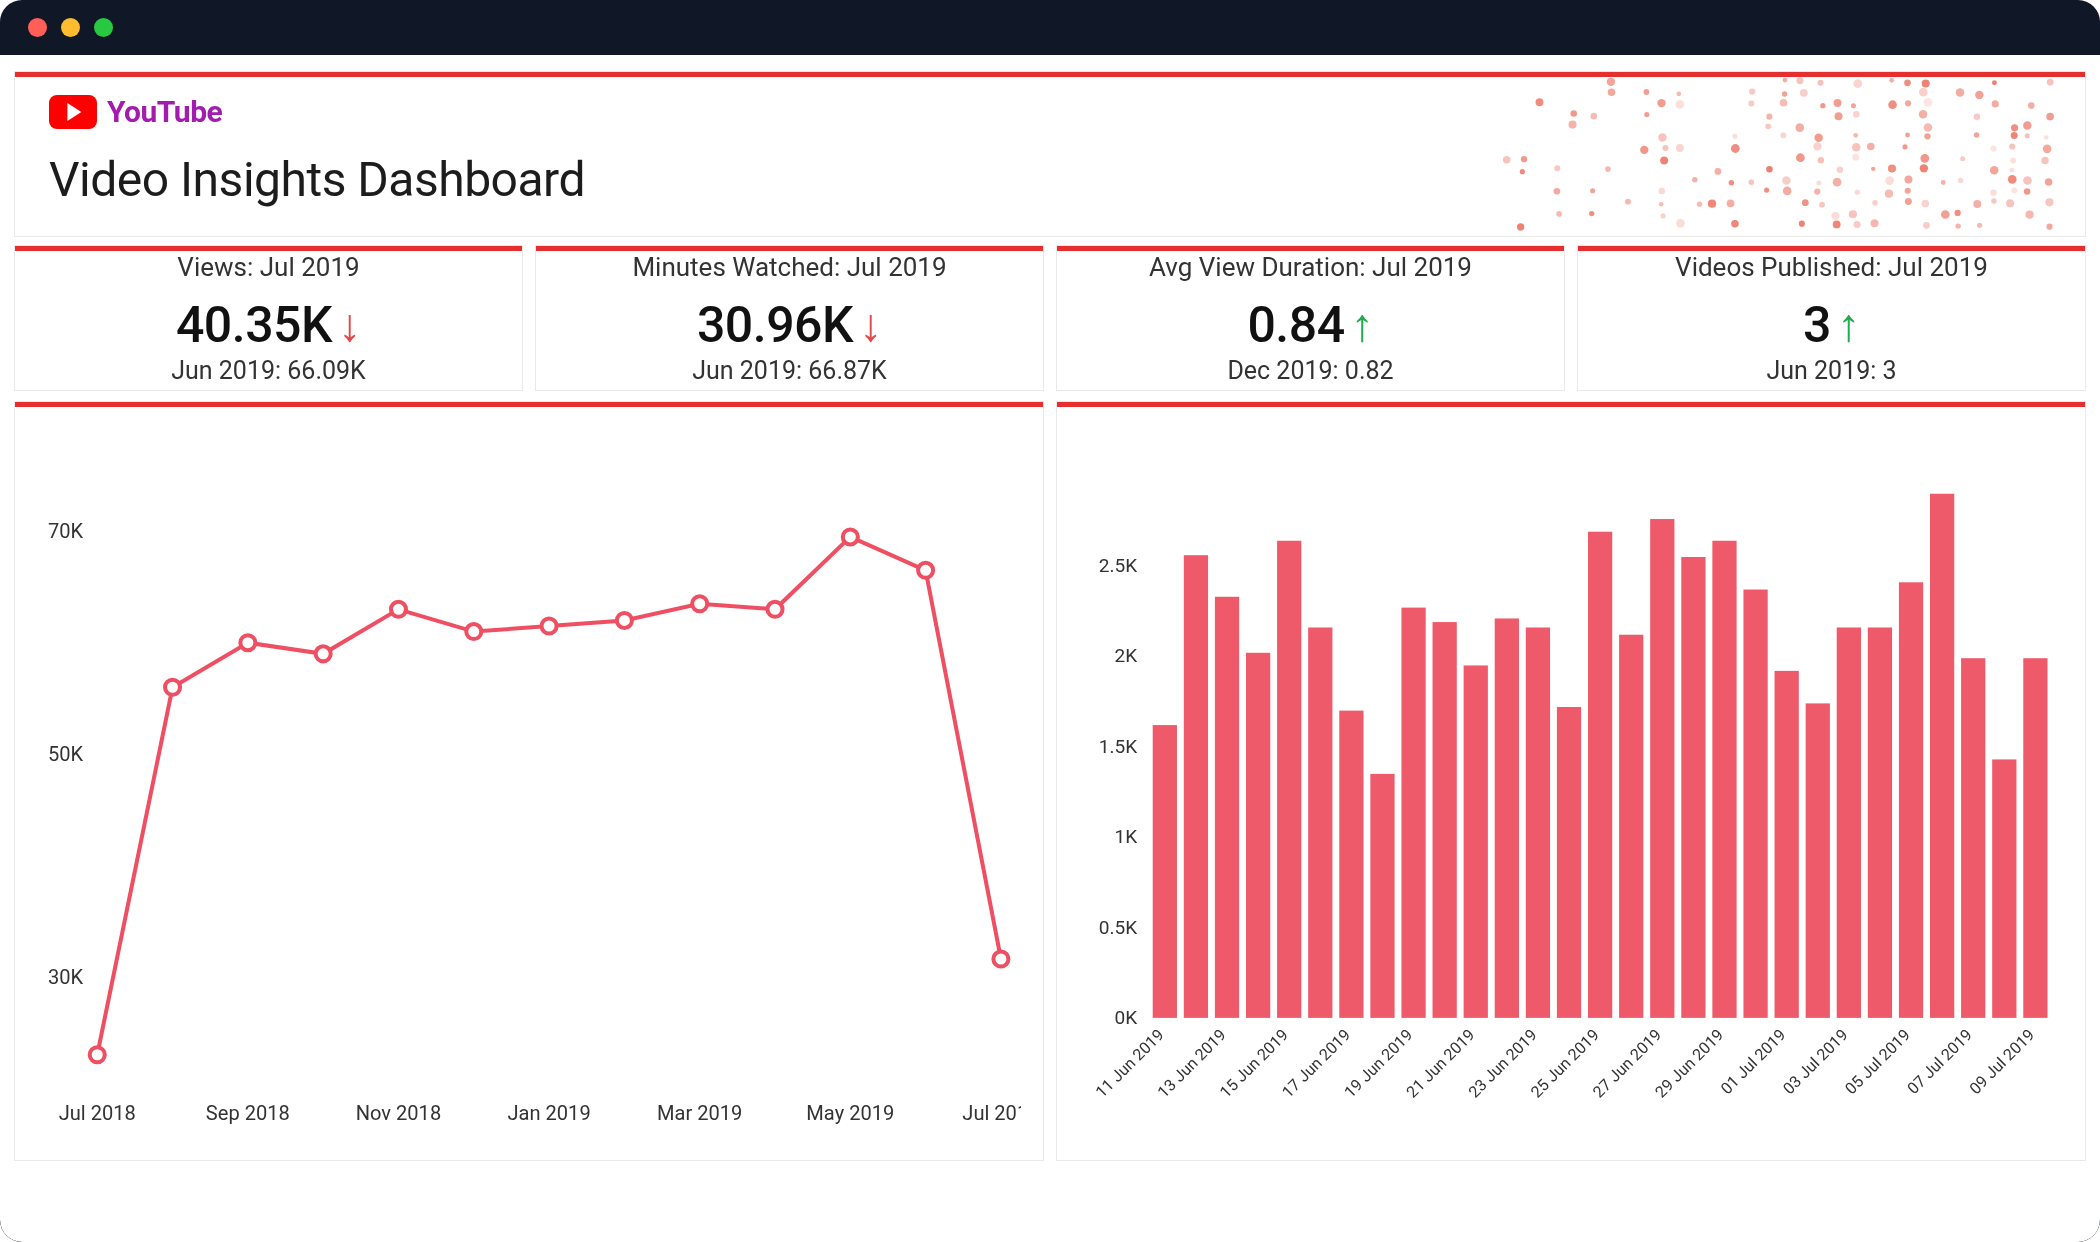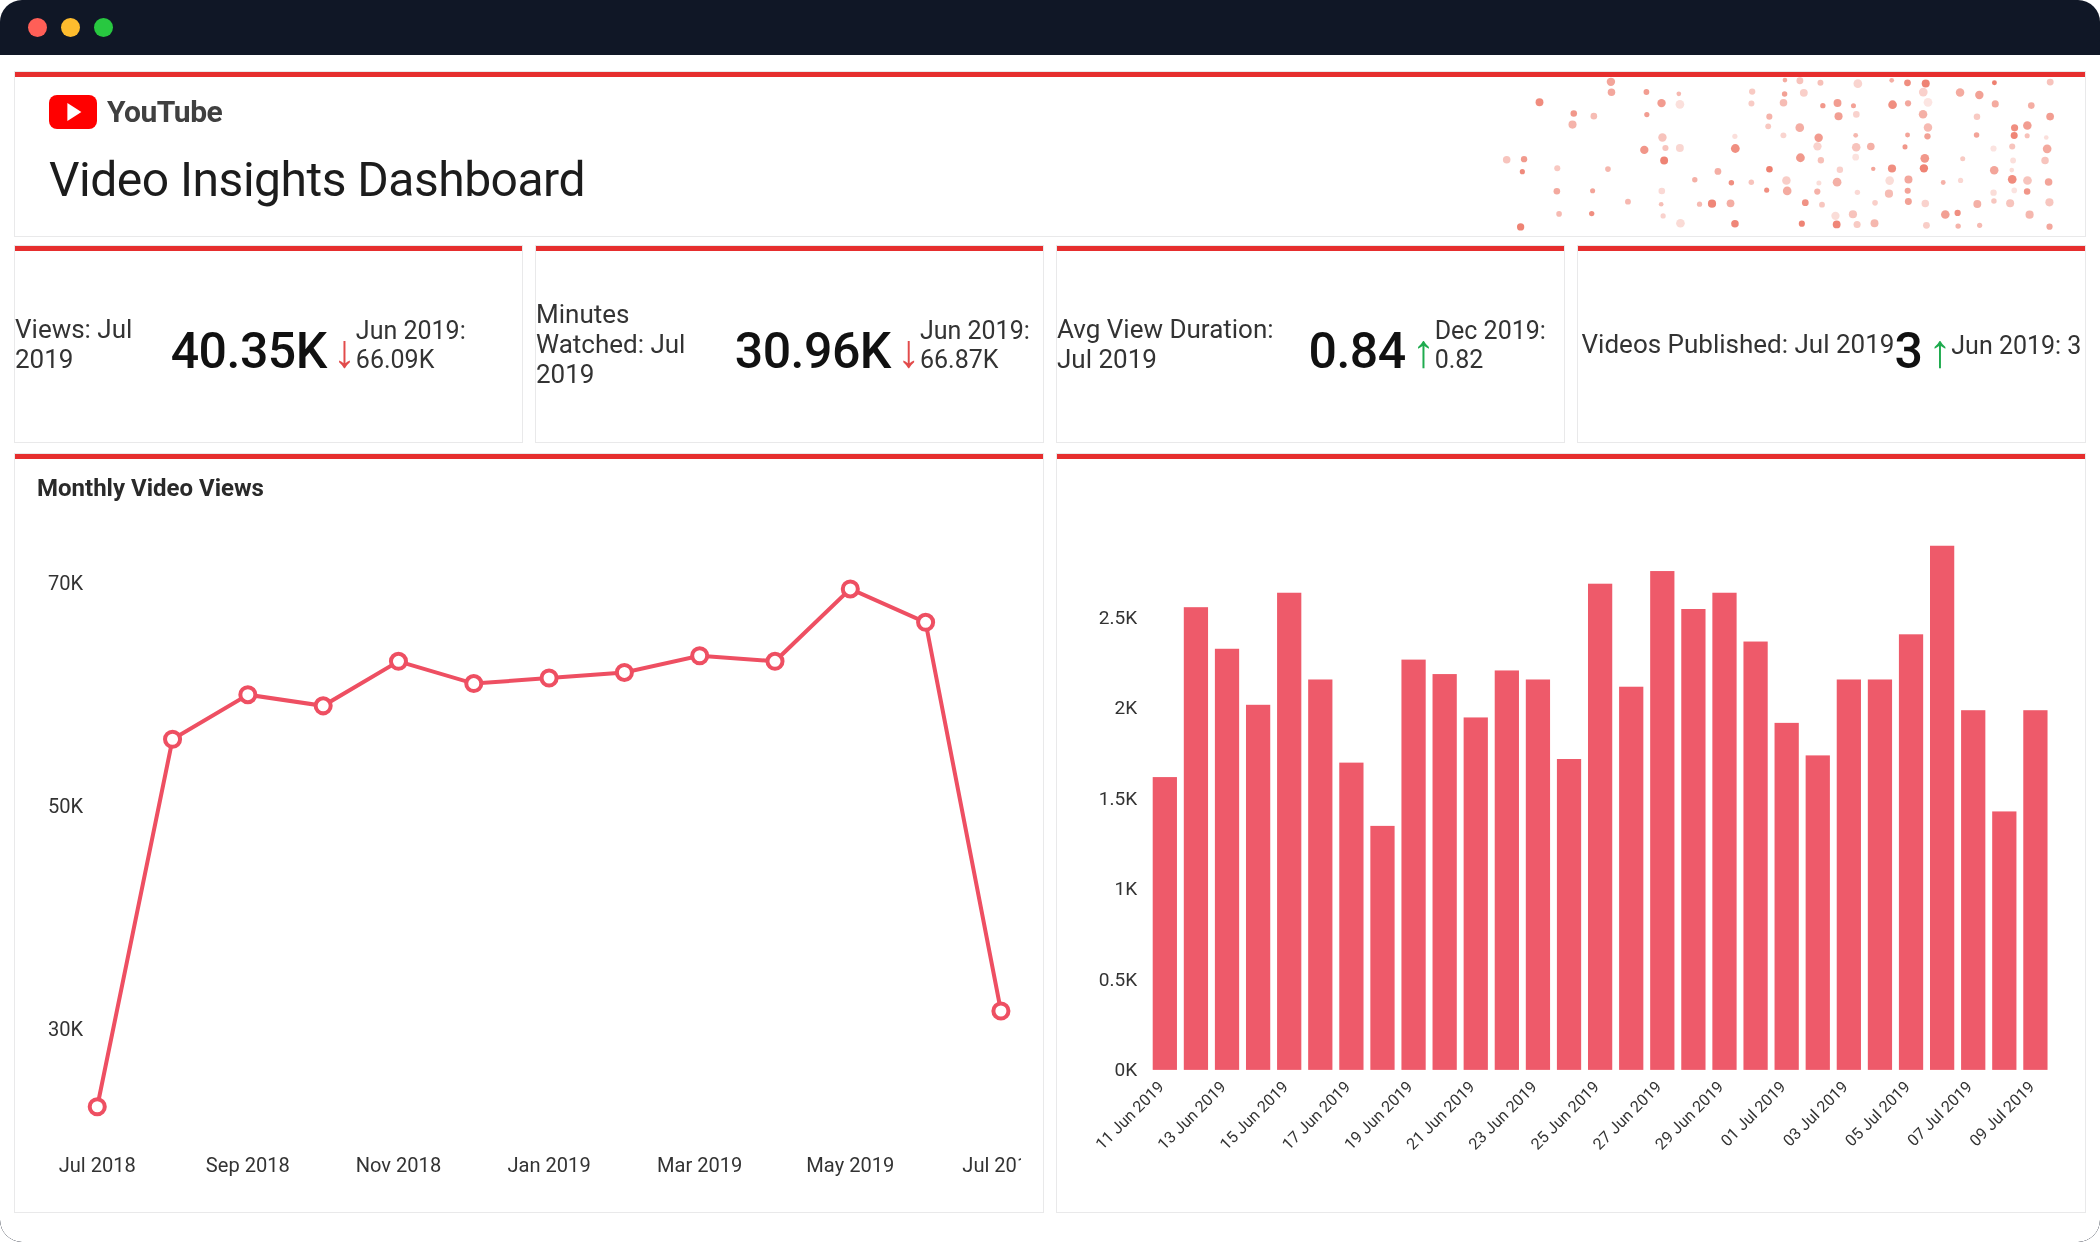--- a/index.html
+++ b/index.html
@@ -12,26 +12,26 @@
   .dot-green { background:#28c840; }
   .viewport { position:absolute; left:0; right:0; top:55px; bottom:0; background:#fff; border-bottom-left-radius:22px; border-bottom-right-radius:22px; overflow:hidden; }
 
   .card-base { background:#fff; border:1px solid #e9e9ea; }
 
   .header-card { margin:16px 14px 8px 14px; height:166px; position:relative; padding:22px 34px; }
   .header-accent { position:absolute; top:0; left:0; right:0; height:5px; background:#e62e2e; }
   .yt-row { display:flex; align-items:center; gap:10px; }
   .yt-mark { width:48px; height:34px; background:#f00; border-radius:8px; position:relative; }
   .yt-mark::after { content:""; position:absolute; left:50%; top:50%; transform:translate(-40%,-50%); width:0; height:0; border-left:14px solid #fff; border-top:9px solid transparent; border-bottom:9px solid transparent; }
-  .yt-word { font-size:30px; font-weight:700; letter-spacing:-0.5px; color:#404040; }
+  .yt-word { font-size:30px; font-weight:700; letter-spacing:-0.5px; color:#a21caf; }
   .page-title { font-size:48px; font-weight:400; color:#1c1c1c; margin-top:22px; letter-spacing:-0.5px; }
   .header-deco { position:absolute; right:0; top:0; bottom:0; width:620px; pointer-events:none; }
 
   .kpi-row { display:flex; gap:12px; margin:0 14px 10px 14px; }
-  .kpi { flex:1; height:198px; position:relative; display:flex; flex-direction:row; align-items:center; justify-content:center; }
+  .kpi { flex:1; height:146px; position:relative; display:flex; flex-direction:column; align-items:center; justify-content:center; }
   .kpi .accent { position:absolute; top:0; left:0; right:0; height:5px; background:#e62e2e; }
   .kpi-title { font-size:26px; color:#333; font-weight:400; }
   .kpi-value-row { display:flex; align-items:center; margin-top:14px; }
   .kpi-value { font-size:50px; font-weight:500; color:#111; letter-spacing:-0.5px; }
   .kpi-arrow { font-size:46px; font-weight:400; margin-left:6px; line-height:1; }
   .arrow-down { color:#e24b4b; }
   .arrow-up { color:#1fab4f; }
   .kpi-sub { font-size:25px; color:#333; margin-top:2px; }
 
   .chart-row { display:flex; gap:12px; margin:0 14px 14px 14px; }
@@ -256,21 +256,20 @@
           <span class="kpi-value">3</span>
           <span class="kpi-arrow arrow-up">↑</span>
         </div>
         <div class="kpi-sub">Jun 2019: 3</div>
       </div>
     </div>
 
     <div class="chart-row">
       <div class="card-base chart-card">
         <div class="accent"></div>
-        <div class="chart-title">Monthly Video Views</div>
         <div class="chart-body">
           <svg class="linechart-svg" id="line-svg" viewBox="0 0 980 670">
               <text x="46" y="516.0909090909091" text-anchor="end" class="lc-axis" font-size="20" fill="#333">30K</text>
               <text x="46" y="294.2727272727273" text-anchor="end" class="lc-axis" font-size="20" fill="#333">50K</text>
               <text x="46" y="72.4545454545455" text-anchor="end" class="lc-axis" font-size="20" fill="#333">70K</text>
               <path d="M 60 586.7272727272727 L 135 220.72727272727275 L 210 176.36363636363637 L 285 187.45454545454544 L 360 143.09090909090907 L 435 165.27272727272725 L 510 159.72727272727275 L 585 154.1818181818182 L 660 137.54545454545456 L 735 143.09090909090907 L 810 71 L 885 104.27272727272725 L 960 491.3454545454546" class="lc-line"></path>
               <circle cx="60" cy="586.7272727272727" r="7.5" class="lc-dot"></circle>
               <circle cx="135" cy="220.72727272727275" r="7.5" class="lc-dot"></circle>
               <circle cx="210" cy="176.36363636363637" r="7.5" class="lc-dot"></circle>
               <circle cx="285" cy="187.45454545454544" r="7.5" class="lc-dot"></circle>

